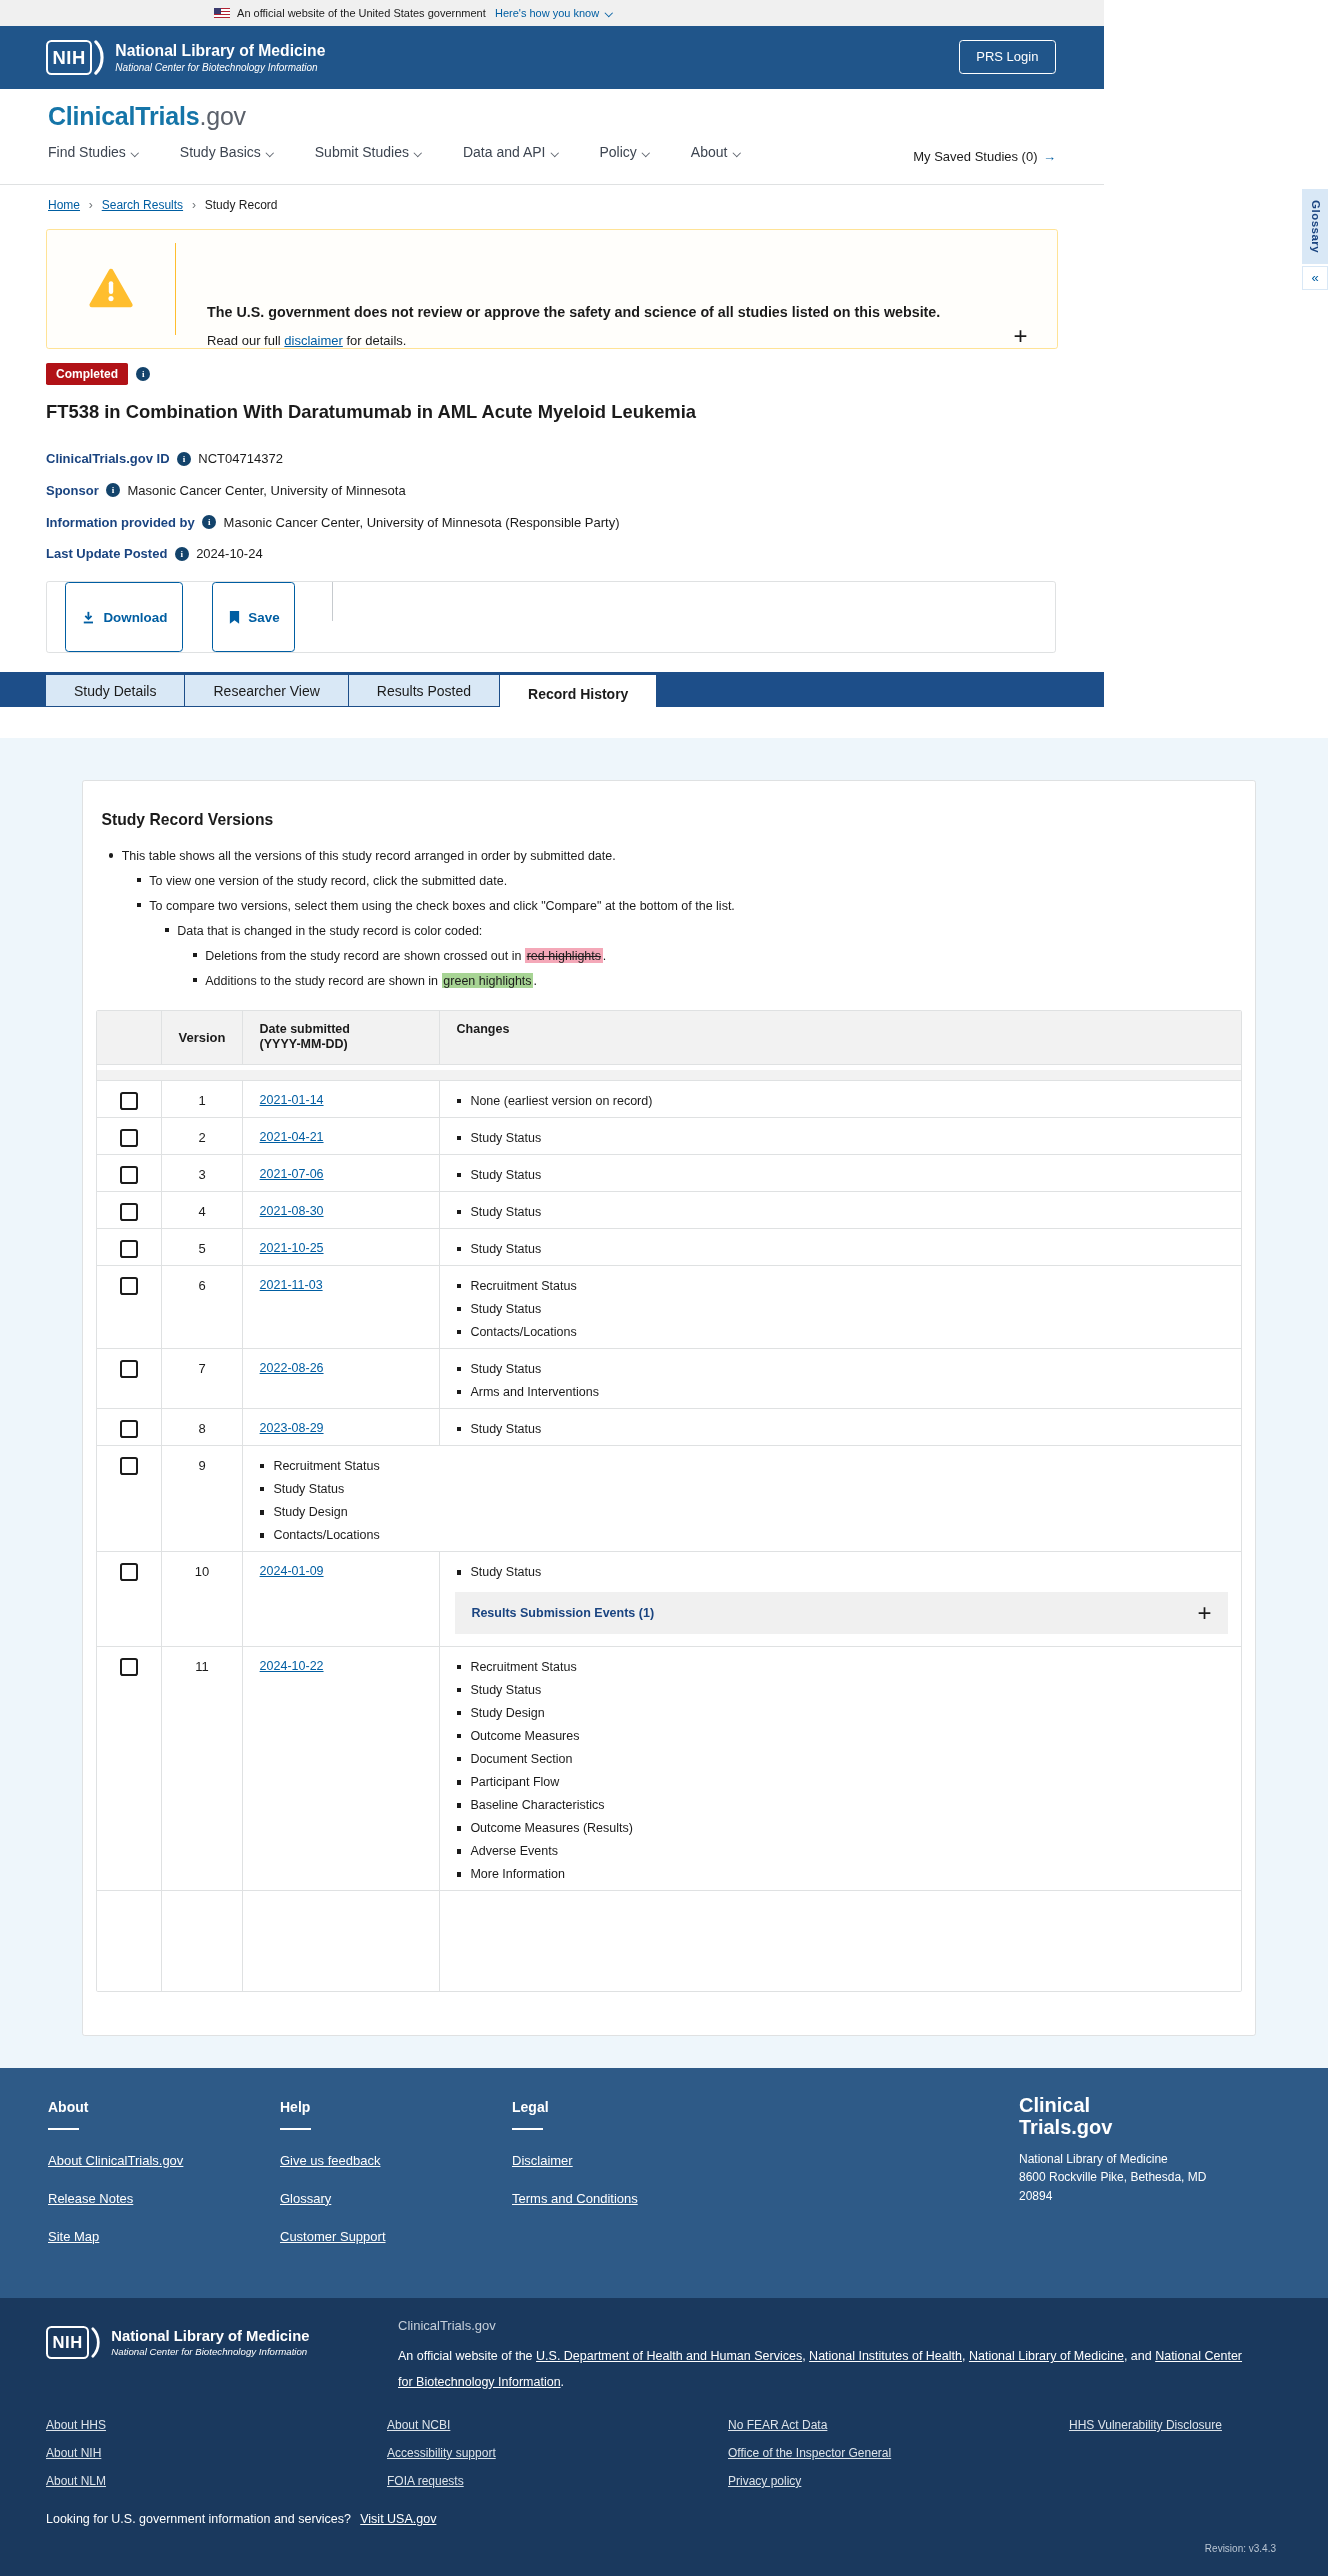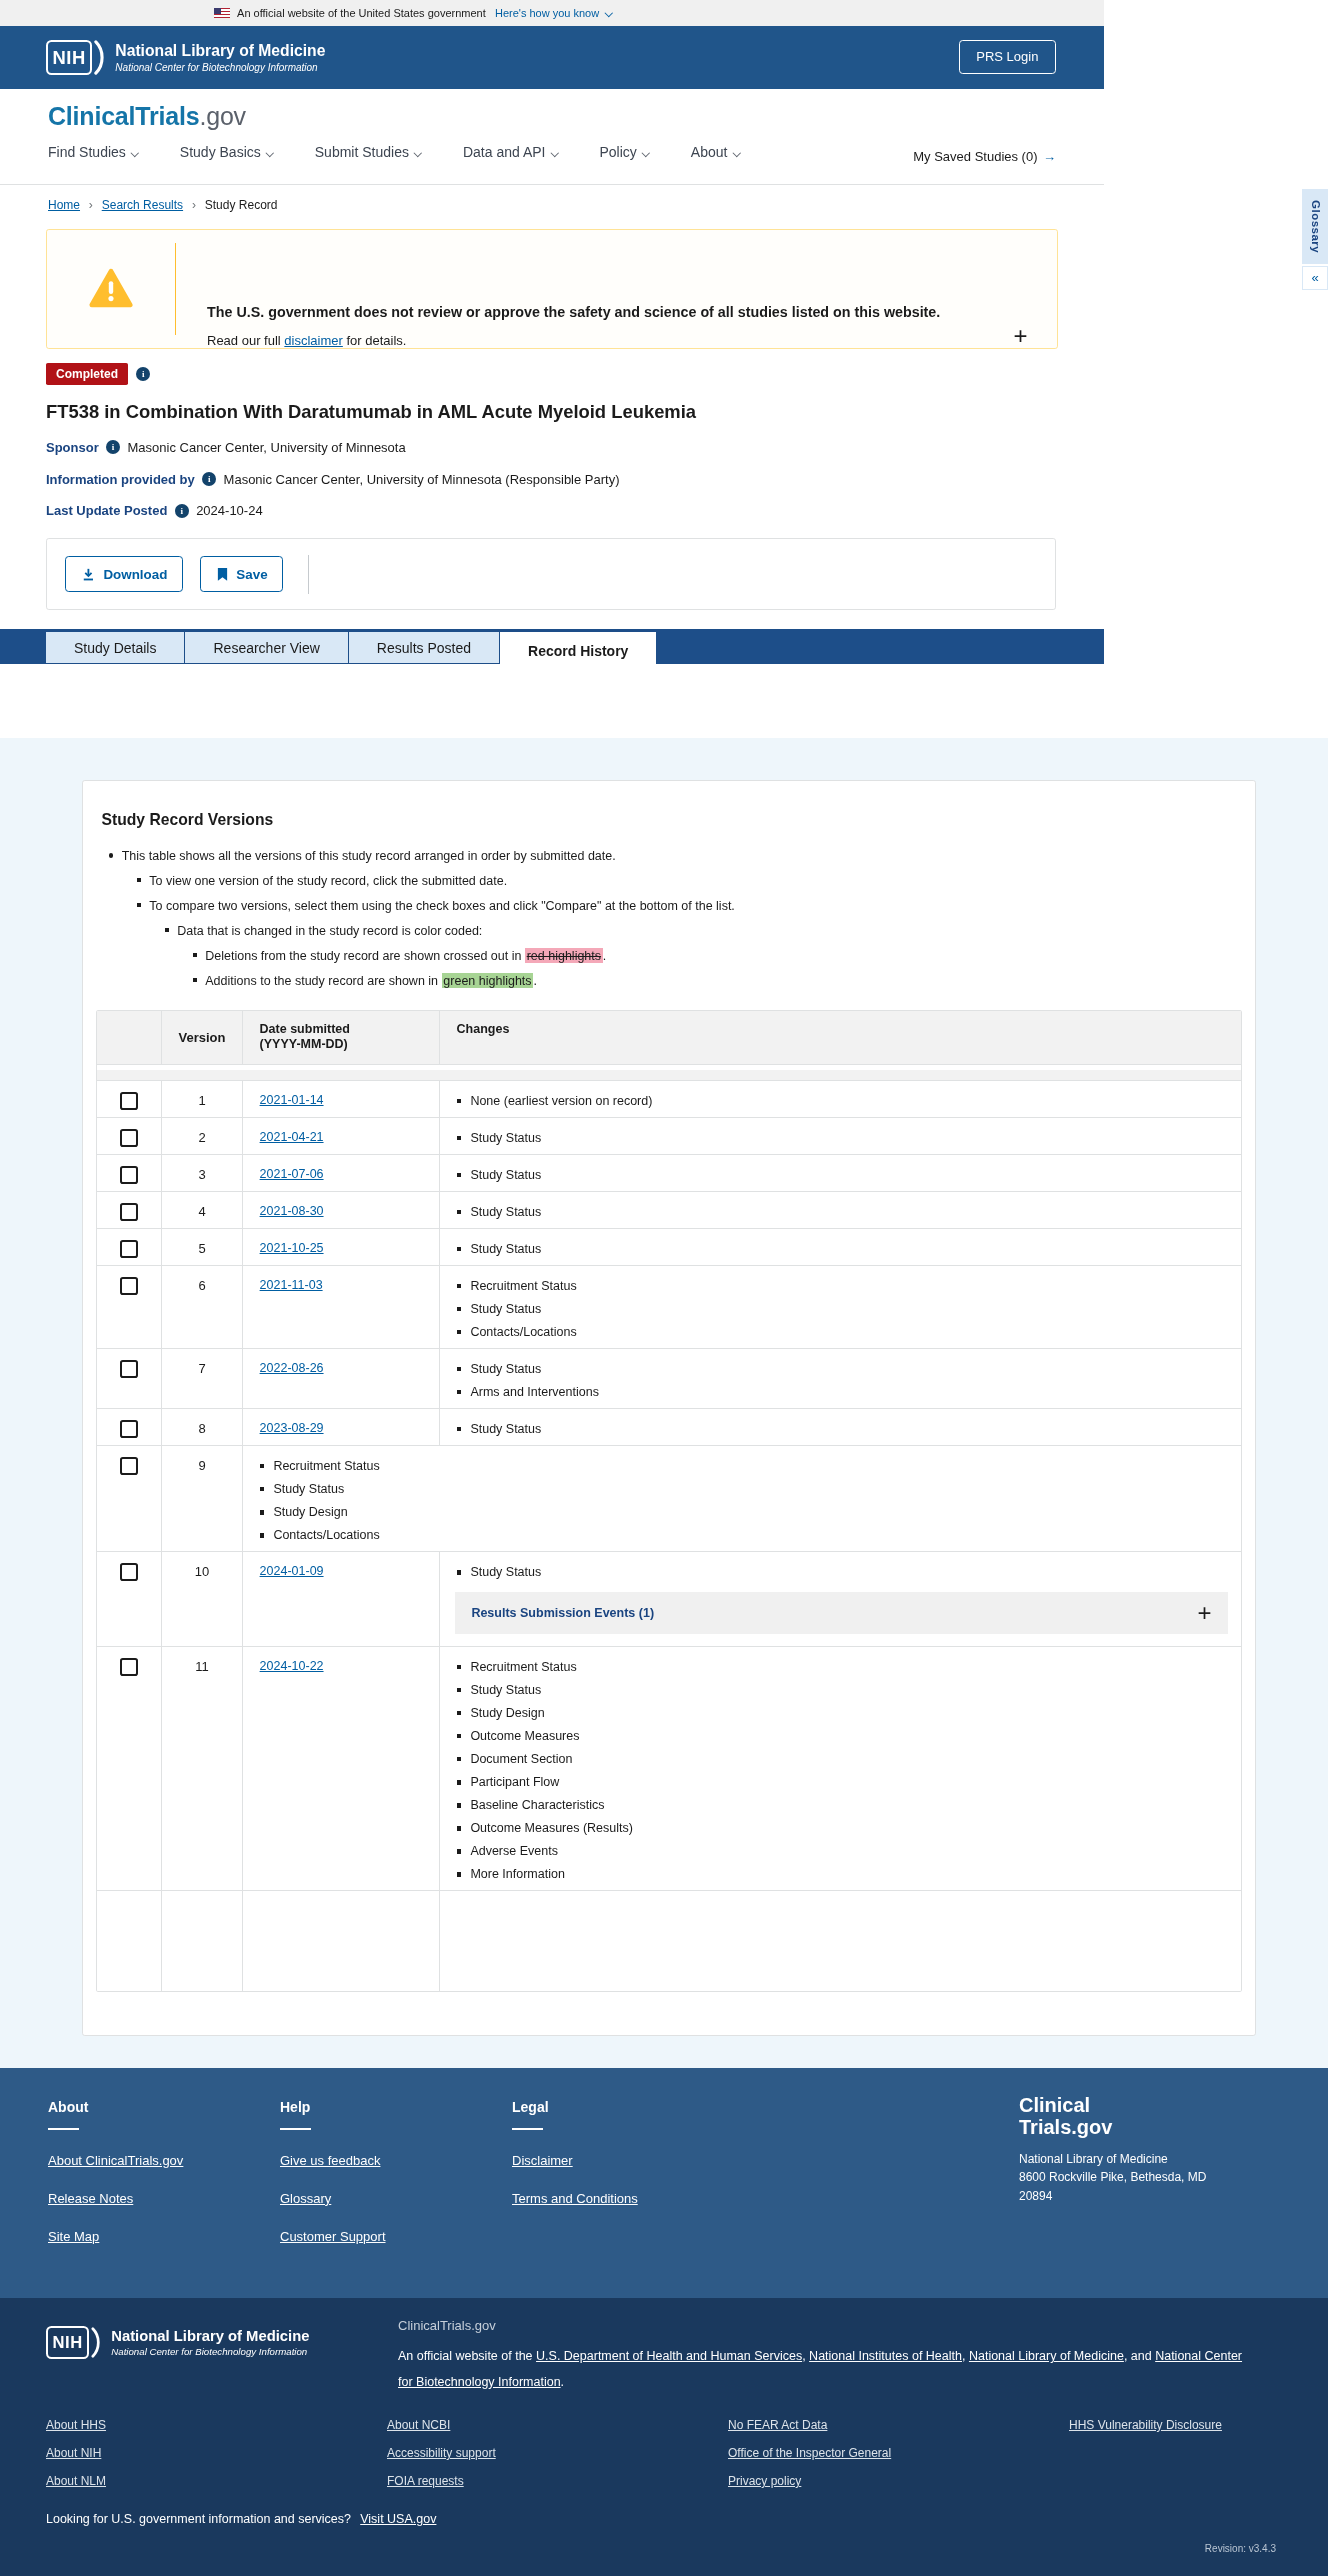--- a/index.html
+++ b/index.html
@@ -61,21 +61,21 @@
   .status-row { margin: 14.8px 46px 0 46px; display: flex; align-items: center; gap: 8.3px; }
   .badge { background: #b11217; color: #fff; font-size: 12px; font-weight: 700; padding: 3.7px 10px; border-radius: 1.8px; }
   .info-i { display: inline-flex; width: 14px; height: 14px; border-radius: 50%; background: #13436b; color: #fff; font-size: 9.2px; font-weight: 700; align-items: center; justify-content: center; flex: none; font-family: "Liberation Serif", serif; }
   .info-i::before { content: "i"; }
   .study-title { margin: 16.6px 46px 0 46px; font-size: 18.4px; font-weight: 700; color: #1b1b1b; }
   .meta-row { margin: 16.6px 46px 0 46px; display: flex; align-items: center; gap: 7.4px; font-size: 13px; }
   .meta-row .lbl { color: #1a4480; font-weight: 700; }
   .meta-row.first { margin-top: 28px; }
 
   
-  .actions { margin: 20px 48px 0 46px; height: 72px; border: 0.9px solid #dfe1e2; border-radius: 2.8px; display: flex; align-items: center; padding-left: 18.4px; gap: 17px; }
+  .actions { margin: 20px 48px 0 46px; height: 72px; border: 0.9px solid #dfe1e2; border-radius: 2.8px; display: flex; padding-left: 18.4px; gap: 29px; }
   .act-btn { display: inline-flex; align-items: center; gap: 7.4px; border: 0.9px solid #005ea2; border-radius: 3.7px; background: #fff; color: #005ea2; font-size: 13.4px; font-weight: 700; padding: 9.2px 14.8px; font-family: inherit; }
   .v-div { width: 0.9px; height: 39px; background: #c6cace; margin-left: 7.4px; }
 
   
   .tab-band { margin-top: 18.4px; height: 35px; background: #1d4e89; padding-left: 46px; display: flex; overflow: visible; position: relative; z-index: 2; }
   .tab { flex: none; height: 31px; margin-top: 3.7px; background: #d9e8f6; display: flex; align-items: center; padding: 0 28px; font-size: 14px; color: #1b1b1b; border-right: 1.8px solid #1d4e89; }
   .tab.active { height: 42px; margin-top: 0; background: #fff; font-weight: 700; border-top: 3.7px solid #1d4e89; border-right: none; }
 
   
   .content { position: absolute; top: 738px; left: 0; width: 1328px; height: 1330px; background: #eef6fb; padding-left: 10px; }
@@ -215,20 +215,25 @@
       <span class="plus">+</span>
     </div>
 
     <div class="status-row">
       <span class="badge">Completed</span>
       <span class="info-i"></span>
     </div>
 
     <h1 class="study-title">FT538 in Combination With Daratumumab in AML Acute Myeloid Leukemia</h1>
 
+    <div class="meta-row first">
+      <span class="lbl">ClinicalTrials.gov ID</span>
+      <span class="info-i"></span>
+      <span>NCT04714372</span>
+    </div>
     <div class="meta-row">
       <span class="lbl">Sponsor</span>
       <span class="info-i"></span>
       <span>Masonic Cancer Center, University of Minnesota</span>
     </div>
     <div class="meta-row">
       <span class="lbl">Information provided by</span>
       <span class="info-i"></span>
       <span>Masonic Cancer Center, University of Minnesota (Responsible Party)</span>
     </div>

